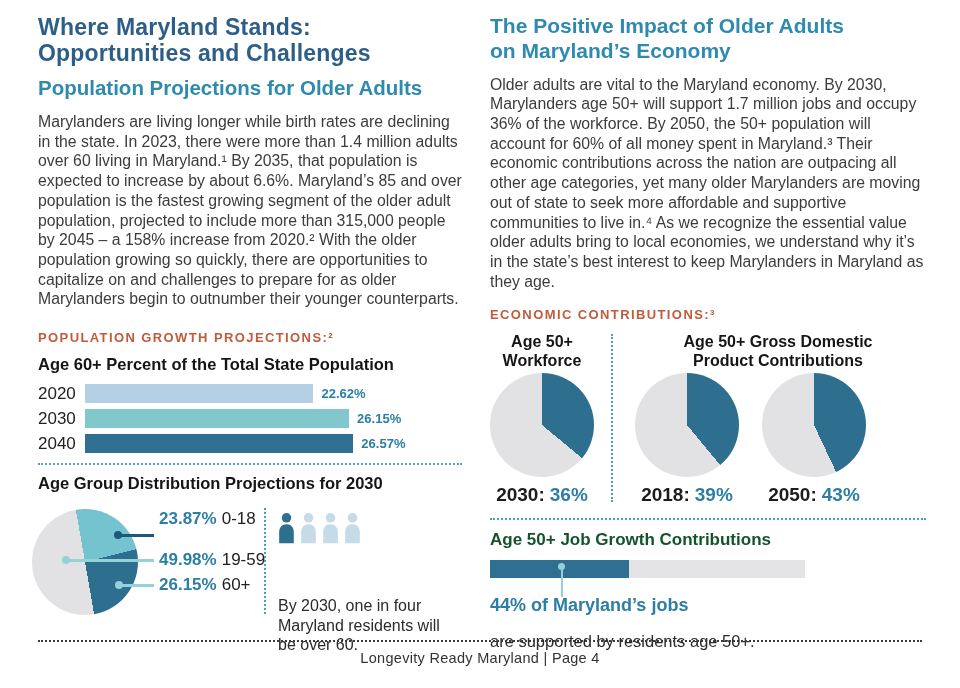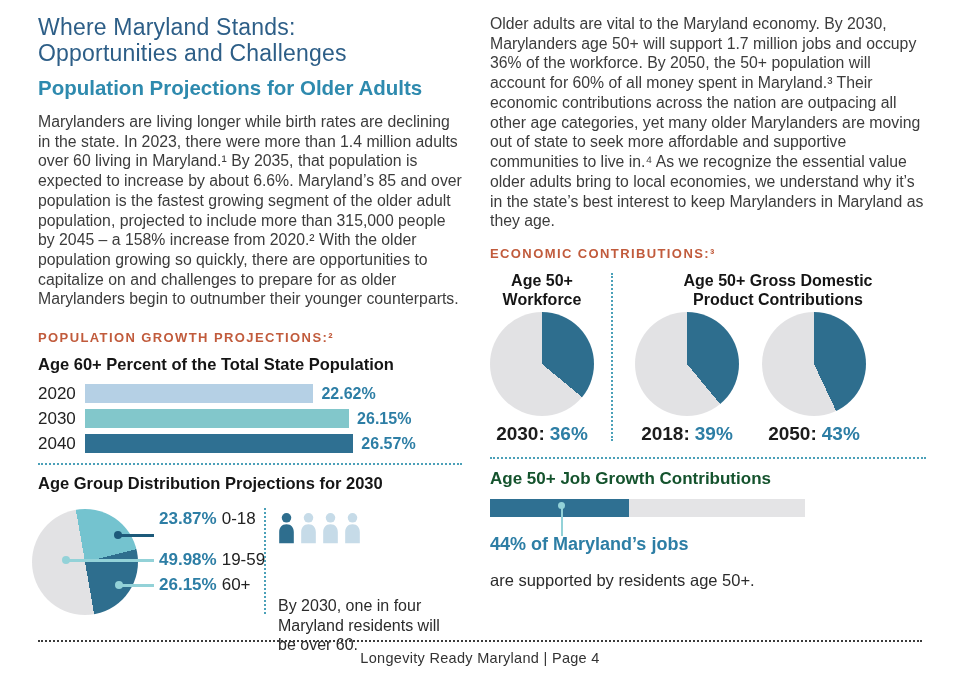--- a/index.html
+++ b/index.html
@@ -5,41 +5,41 @@
   * { box-sizing: border-box; margin: 0; padding: 0; }
   html,body { background:#ffffff; }
   .page {
     position: relative; width: 960px; height: 688px; background:#ffffff;
     font-family: "Liberation Sans", sans-serif; overflow: hidden;
   }
   .col-left  { position:absolute; left:38px;  top:14px; width:424px; }
   .col-right { position:absolute; left:490px; top:14px; width:436px; }
 
   .left-title {
-    font-size:23px; font-weight:400; color:#2d5e87; line-height:1.15;
+    font-size:23px; font-weight:700; color:#2d5e87; line-height:1.15;
     white-space:pre-line; margin-bottom:9px; letter-spacing:.2px;
   }
   .left-subtitle { font-size:20.5px; font-weight:700; color:#2e8aae; margin-bottom:12px; }
   .right-title {
     font-size:21px; font-weight:700; color:#2e8aae; line-height:1.18;
     white-space:pre-line; margin-bottom:11px;
   }
   .body-text { font-size:15.8px; color:#3c3c3c; line-height:1.25; }
 
   .section-heading {
     font-size:13px; font-weight:700; color:#c15b3c; letter-spacing:1.4px;
     margin-top:21px; margin-bottom:10px;
   }
   .chart-subtitle { font-size:16.5px; font-weight:700; color:#151515; margin-bottom:10px; }
 
   
   .bar-row { display:flex; align-items:center; height:19px; margin-bottom:6px; }
   .bar-year { width:47px; font-size:17px; color:#222222; }
   .growth-bar { height:19px; }
-  .bar-value { margin-left:8px; font-size:16px; font-weight:700; color:#2d7ea5; }
+  .bar-value { margin-left:8px; font-size:13px; font-weight:700; color:#2d7ea5; }
 
   .dotted-h { border-top:2px dotted #4ba0b8; }
   .left-divider  { margin:10px 0 9px 0; }
   .right-divider { margin:8px 0 10px 0; }
 
   
   .dist-figure { position:relative; height:122px; margin-top:3px; }
   .dist-pie { position:absolute; left:-6px; top:6px; width:106px; height:106px; border-radius:50%; }
   .c-line { position:absolute; height:2.5px; }
   .c-line::before {
@@ -173,20 +173,22 @@
               <circle cx="10" cy="6" r="5.6"></circle>
               <path d="M10 13.5c-5.6 0-8.6 3.9-8.6 9.3V36h17.2V22.8c0-5.4-3-9.3-8.6-9.3z"></path>
             </g>
           </svg>
       </div>
       <div class="people-caption">By 2030, one in four Maryland residents will be over 60.</div>
     </div>
   </div>
 
   <div class="col-right">
+    <div class="right-title">The Positive Impact of Older Adults
+on Maryland’s Economy</div>
     <p class="body-text">Older adults are vital to the Maryland economy. By 2030, Marylanders age 50+ will support 1.7 million jobs and occupy 36% of the workforce. By 2050, the 50+ population will account for 60% of all money spent in Maryland.³ Their economic contributions across the nation are outpacing all other age categories, yet many older Marylanders are moving out of state to seek more affordable and supportive communities to live in.⁴ As we recognize the essential value older adults bring to local economies, we understand why it’s in the state’s best interest to keep Marylanders in Maryland as they age.</p>
 
     <div class="section-heading" style="margin-top:15px;">ECONOMIC CONTRIBUTIONS:³</div>
 
     <div class="econ-figure">
       <div class="econ-title et1">Age 50+
 Workforce</div>
       <div class="econ-title et2">Age 50+ Gross Domestic
 Product Contributions</div>
       <div class="v-divider econ-vdivider"></div>

